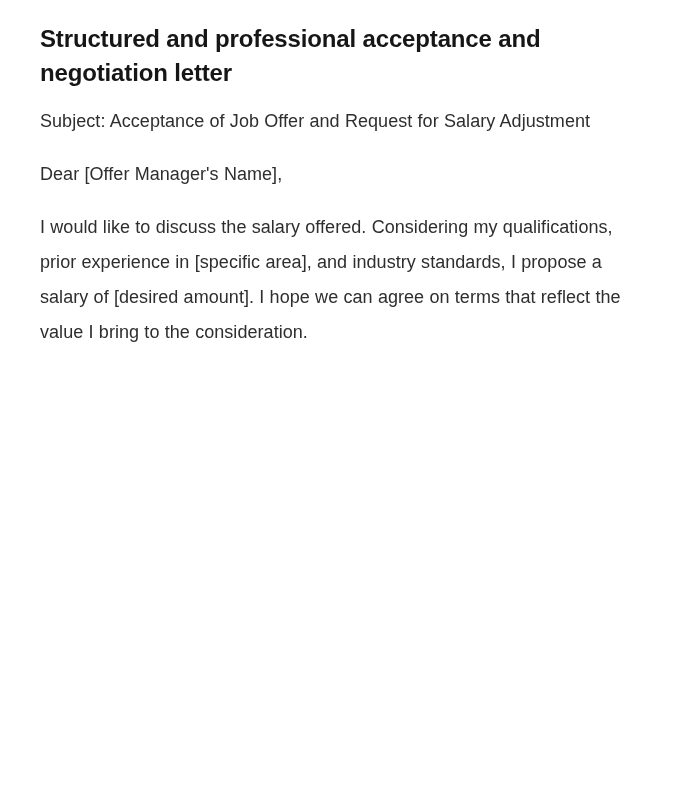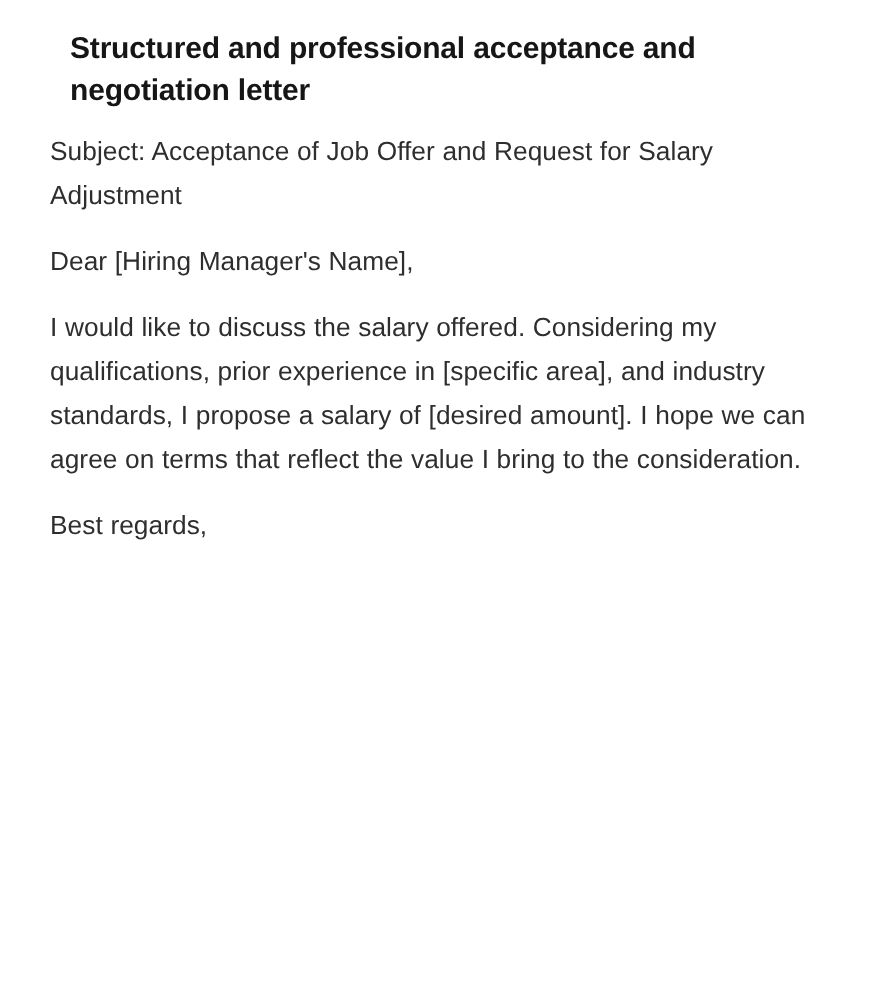--- a/index.html
+++ b/index.html
@@ -22,39 +22,39 @@
     min-height: 806px;
     background: #ffffff;
     padding: 22px 40px 24px 40px;
   }
 
   .article {
     max-width: 610px;
   }
 
   .article-title {
-    margin: 0 0 14px 16px;
+    margin: 0 0 14px 0;
     padding: 0;
     font-size: 24px;
     line-height: 1.42;
     font-weight: 700;
     letter-spacing: -0.15px;
     color: #161616;
     font-family: "Liberation Sans", "DejaVu Sans", sans-serif;
   }
 
   .letter-body {
     margin: 0;
     padding: 0;
   }
 
   .letter-paragraph {
     margin: 0 0 18px 0;
     padding: 0;
-    font-size: 21px;
+    font-size: 18px;
     line-height: 35px;
     color: #2e2e2e;
     font-weight: 400;
     letter-spacing: 0.05px;
     word-spacing: 0.2px;
   }
 
   .letter-paragraph:last-child {
     margin-bottom: 0;
   }
@@ -64,24 +64,23 @@
 
 <div class="page">
   <article class="article">
 
     <h1 class="article-title">Structured and professional acceptance and negotiation letter</h1>
 
     <div class="letter-body">
 
       <p class="letter-paragraph">Subject: Acceptance of Job Offer and Request for Salary Adjustment</p>
 
-      <p class="letter-paragraph">Dear [Hiring Manager's Name],</p>
+      <p class="letter-paragraph">Dear [Offer Manager's Name],</p>
 
 
       <p class="letter-paragraph">I would like to discuss the salary offered. Considering my qualifications, prior experience in [specific area], and industry standards, I propose a salary of [desired amount]. I hope we can agree on terms that reflect the value I bring to the consideration.</p>
 
 
-      <p class="letter-paragraph">Best regards,</p>
 
 
     </div>
   </article>
 </div>
 
 </body></html>

